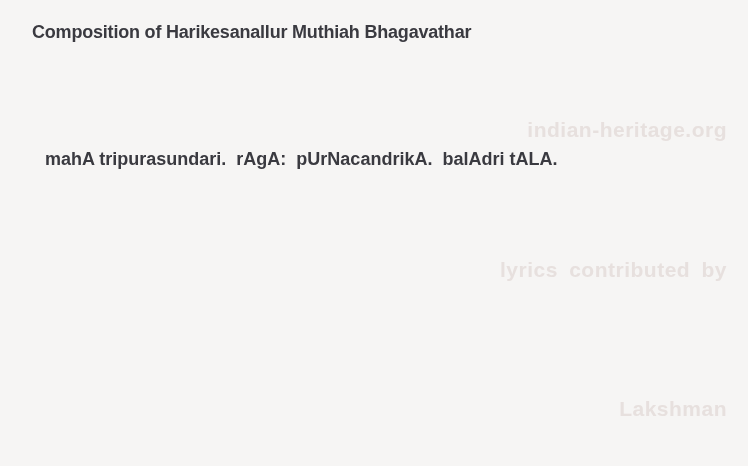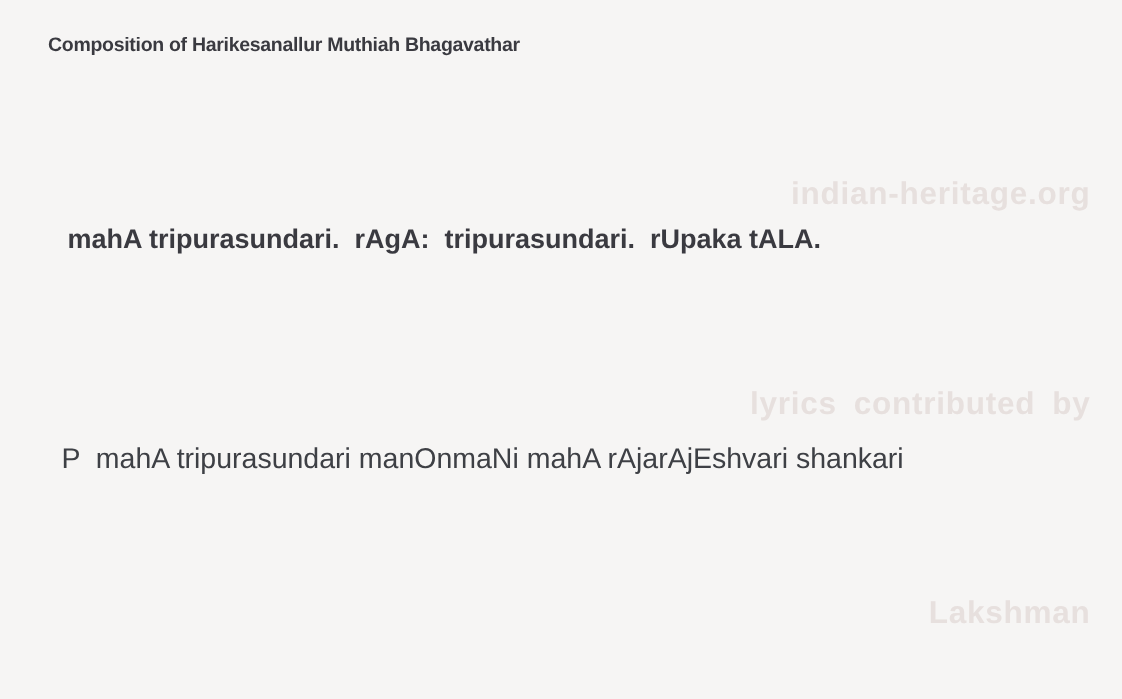--- a/index.html
+++ b/index.html
@@ -11,21 +11,21 @@
     height: 466px;
     background: #f6f5f4;
     position: relative;
     overflow: hidden;
     font-family: "Liberation Sans", "DejaVu Sans", sans-serif;
   }
   .page-title {
     position: absolute;
     left: 32px;
     top: 22px;
-    font-size: 13px;
+    font-size: 18px;
     font-weight: 700;
     color: #3a3a40;
     letter-spacing: -0.2px;
     white-space: pre-wrap;
   }
   .watermark {
     position: absolute;
     top: 14px;
     right: 21px;
     text-align: right;
@@ -61,20 +61,19 @@
 <body>
 
 <div class="page-title">Composition of Harikesanallur Muthiah Bhagavathar</div>
 
 <div class="watermark">
   <div>indian-heritage.org</div>
   <div>lyrics contributed by</div>
   <div>Lakshman</div>
 </div>
 
-<div class="song-header">mahA tripurasundari.  rAgA:  tripurasundari.  rUpaka tALA.</div>
+<div class="song-header">mahA tripurasundari.  rAgA:  pUrNacandrikA.  balAdri tALA.</div>
 
 <div class="lyrics">
-  <div class="lyric-line">P  mahA tripurasundari manOnmaNi mahA rAjarAjEshvari shankari</div>
   
   
   
 </div>
 
 </body></html>

